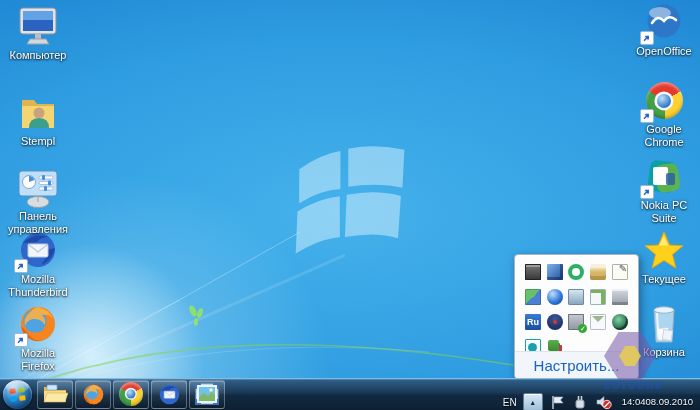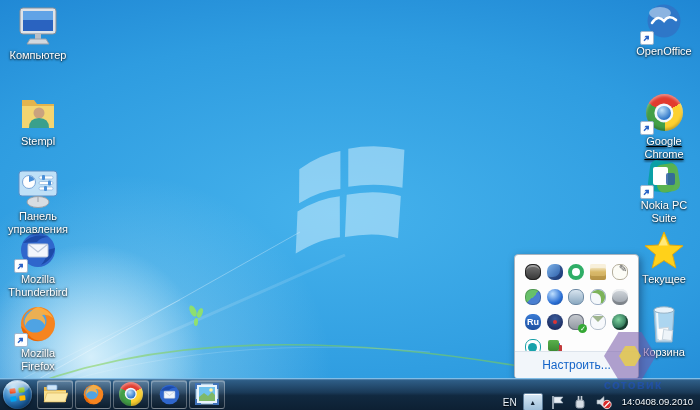--- a/index.html
+++ b/index.html
@@ -28,22 +28,22 @@
   .chrome-ball:before{content:"";position:absolute;left:50%;top:50%;width:52%;height:52%;transform:translate(-50%,-50%);
     background:#f4f9fd;border-radius:50%;}
   .chrome-ball:after{content:"";position:absolute;left:50%;top:50%;width:38%;height:38%;transform:translate(-50%,-50%);
     background:radial-gradient(circle at 35% 30%,#bfe2fa,#3178c9 70%);border-radius:50%;}
   
   .popup{position:absolute;left:514px;top:254px;width:123px;height:123px;background:#fdfdfd;
     border:1px solid #a9b4bf;border-radius:4px;box-shadow:2px 3px 9px rgba(0,0,30,.4);}
   .popup .grid{padding:9px 7px 0 7px;display:grid;grid-template-columns:repeat(5,1fr);row-gap:9px;justify-items:center;}
   .popup .footer{position:absolute;left:0;bottom:0;width:100%;height:26px;background:#f2f6fa;
     border-top:1px solid #dde4ec;border-radius:0 0 3px 3px;display:flex;align-items:center;justify-content:center;}
-  .popup .customize{font-size:12px;color:#1464c8;cursor:pointer;}
-  .ti{width:16px;height:16px;border-radius:7px;box-sizing:border-box;position:relative;}
+  .popup .customize{font-size:15px;color:#1464c8;cursor:pointer;}
+  .ti{width:16px;height:16px;border-radius:1px;box-sizing:border-box;position:relative;}
   .t-display{background:linear-gradient(#7a7a7a,#353535);box-shadow:inset 0 0 0 1px #222,inset 0 3px 0 rgba(255,255,255,.3);}
   .t-nvidia{background:linear-gradient(135deg,#7fb3e8,#1d4f9e);box-shadow:inset -3px -3px 0 rgba(0,0,40,.35);}
   .t-ring{background:#fff;border:4px solid #2fae66;border-radius:50%;}
   .t-server{background:linear-gradient(#f3e7c4 20%,#d9b969 50%,#caa95e);box-shadow:inset 0 -4px 0 rgba(120,80,0,.25),inset 0 4px 0 rgba(255,255,255,.4);border-radius:2px;}
   .t-notes{background:#fcfcf6;border:1px solid #b4ae9c;}
   .t-notes:after{content:"✎";position:absolute;right:0;top:-2px;font-size:10px;color:#555;}
   .t-card{background:linear-gradient(135deg,#67c06a 0 50%,#4a7fd1 50% 100%);box-shadow:inset 0 0 0 1px rgba(0,0,0,.2);}
   .t-sphere{border-radius:50%;background:radial-gradient(circle at 35% 30%,#bfe0ff,#2a6fd4 60%,#123f8a);}
   .t-laptop{background:linear-gradient(#d7e4ef,#8aa8c0);box-shadow:inset -3px -3px 0 #e8902a,inset 0 0 0 1px #5b7astro;border:1px solid #6d8aa5;}
   .t-task{background:#f4f8fb;border:1px solid #9fb0c6;box-shadow:inset -4px 3px 0 #7cb35a;}
@@ -91,21 +91,21 @@
   .lang{font-size:10px;color:#eaf3fb;text-shadow:0 1px 1px #000;cursor:pointer;}
   .showhid{width:18px;height:16px;border-radius:2px;border:1px solid #5e7d99;cursor:pointer;
     background:linear-gradient(#d9e9f6,#9fc0da);display:flex;align-items:center;justify-content:center;
     font-size:7px;color:#123;box-shadow:inset 0 1px 0 #fff;}
   .trayico{width:17px;height:17px;position:relative;cursor:pointer;display:flex;align-items:center;justify-content:center;}
   .clock{display:flex;flex-direction:row;align-items:center;justify-content:center;line-height:1.25;cursor:pointer;
     font-size:9.5px;color:#f2f8fd;text-shadow:0 1px 1px #000;padding:0 4px;}
   
   .p-l0{left:4px;top:6px;} .p-l1{left:4px;top:92px;} .p-l2{left:4px;top:167px;}
   .p-l3{left:4px;top:230px;} .p-l4{left:4px;top:304px;}
-  .p-r0{left:630px;top:2px;} .p-r1{left:630px;top:92px;text-decoration:underline;} .p-r2{left:630px;top:156px;}
+  .p-r0{left:630px;top:2px;} .p-r1{left:630px;top:80px;} .p-r2{left:630px;top:156px;}
   .p-r3{left:630px;top:230px;} .p-r4{left:630px;top:303px;}
 </style>
 </head>
 <body>
 
 <div class="screen">
 
   <svg class="wall-art" width="700" height="410" viewBox="0 0 700 410">
     <line x1="-20" y1="412" x2="300" y2="232" stroke="rgba(255,255,255,.30)" stroke-width="1"></line>
     <line x1="-25" y1="418" x2="345" y2="255" stroke="rgba(255,255,255,.13)" stroke-width="3"></line>

